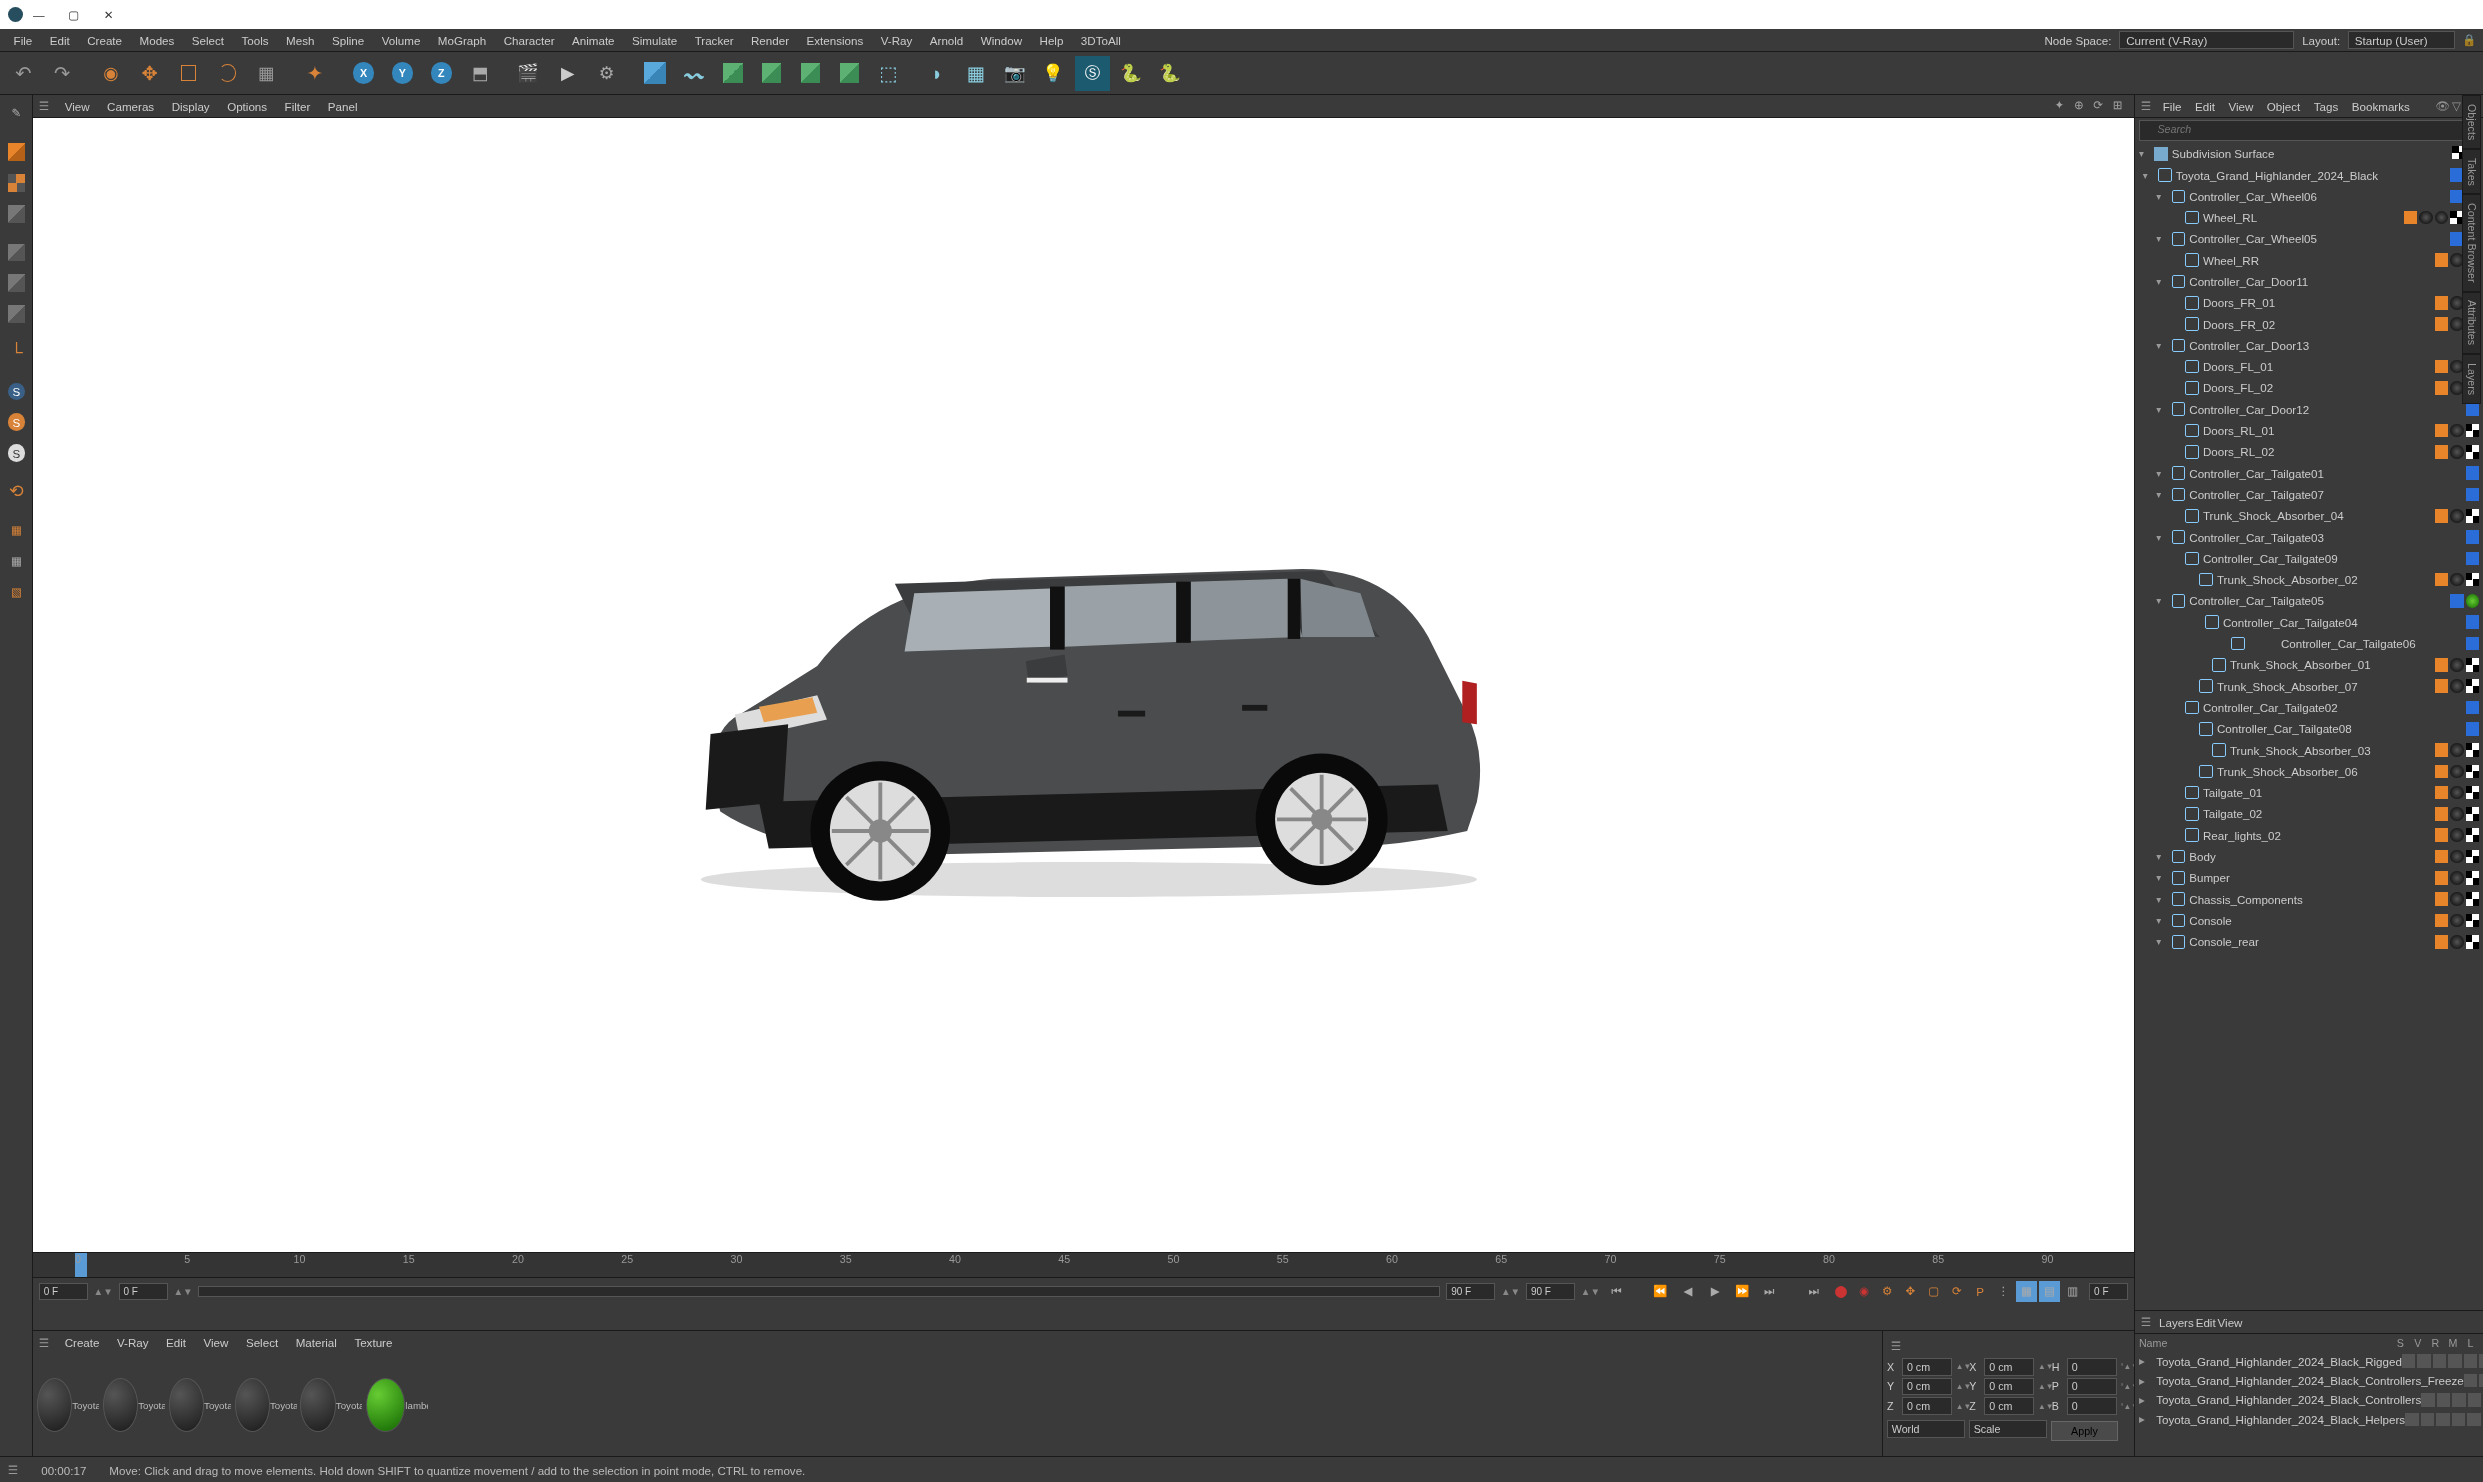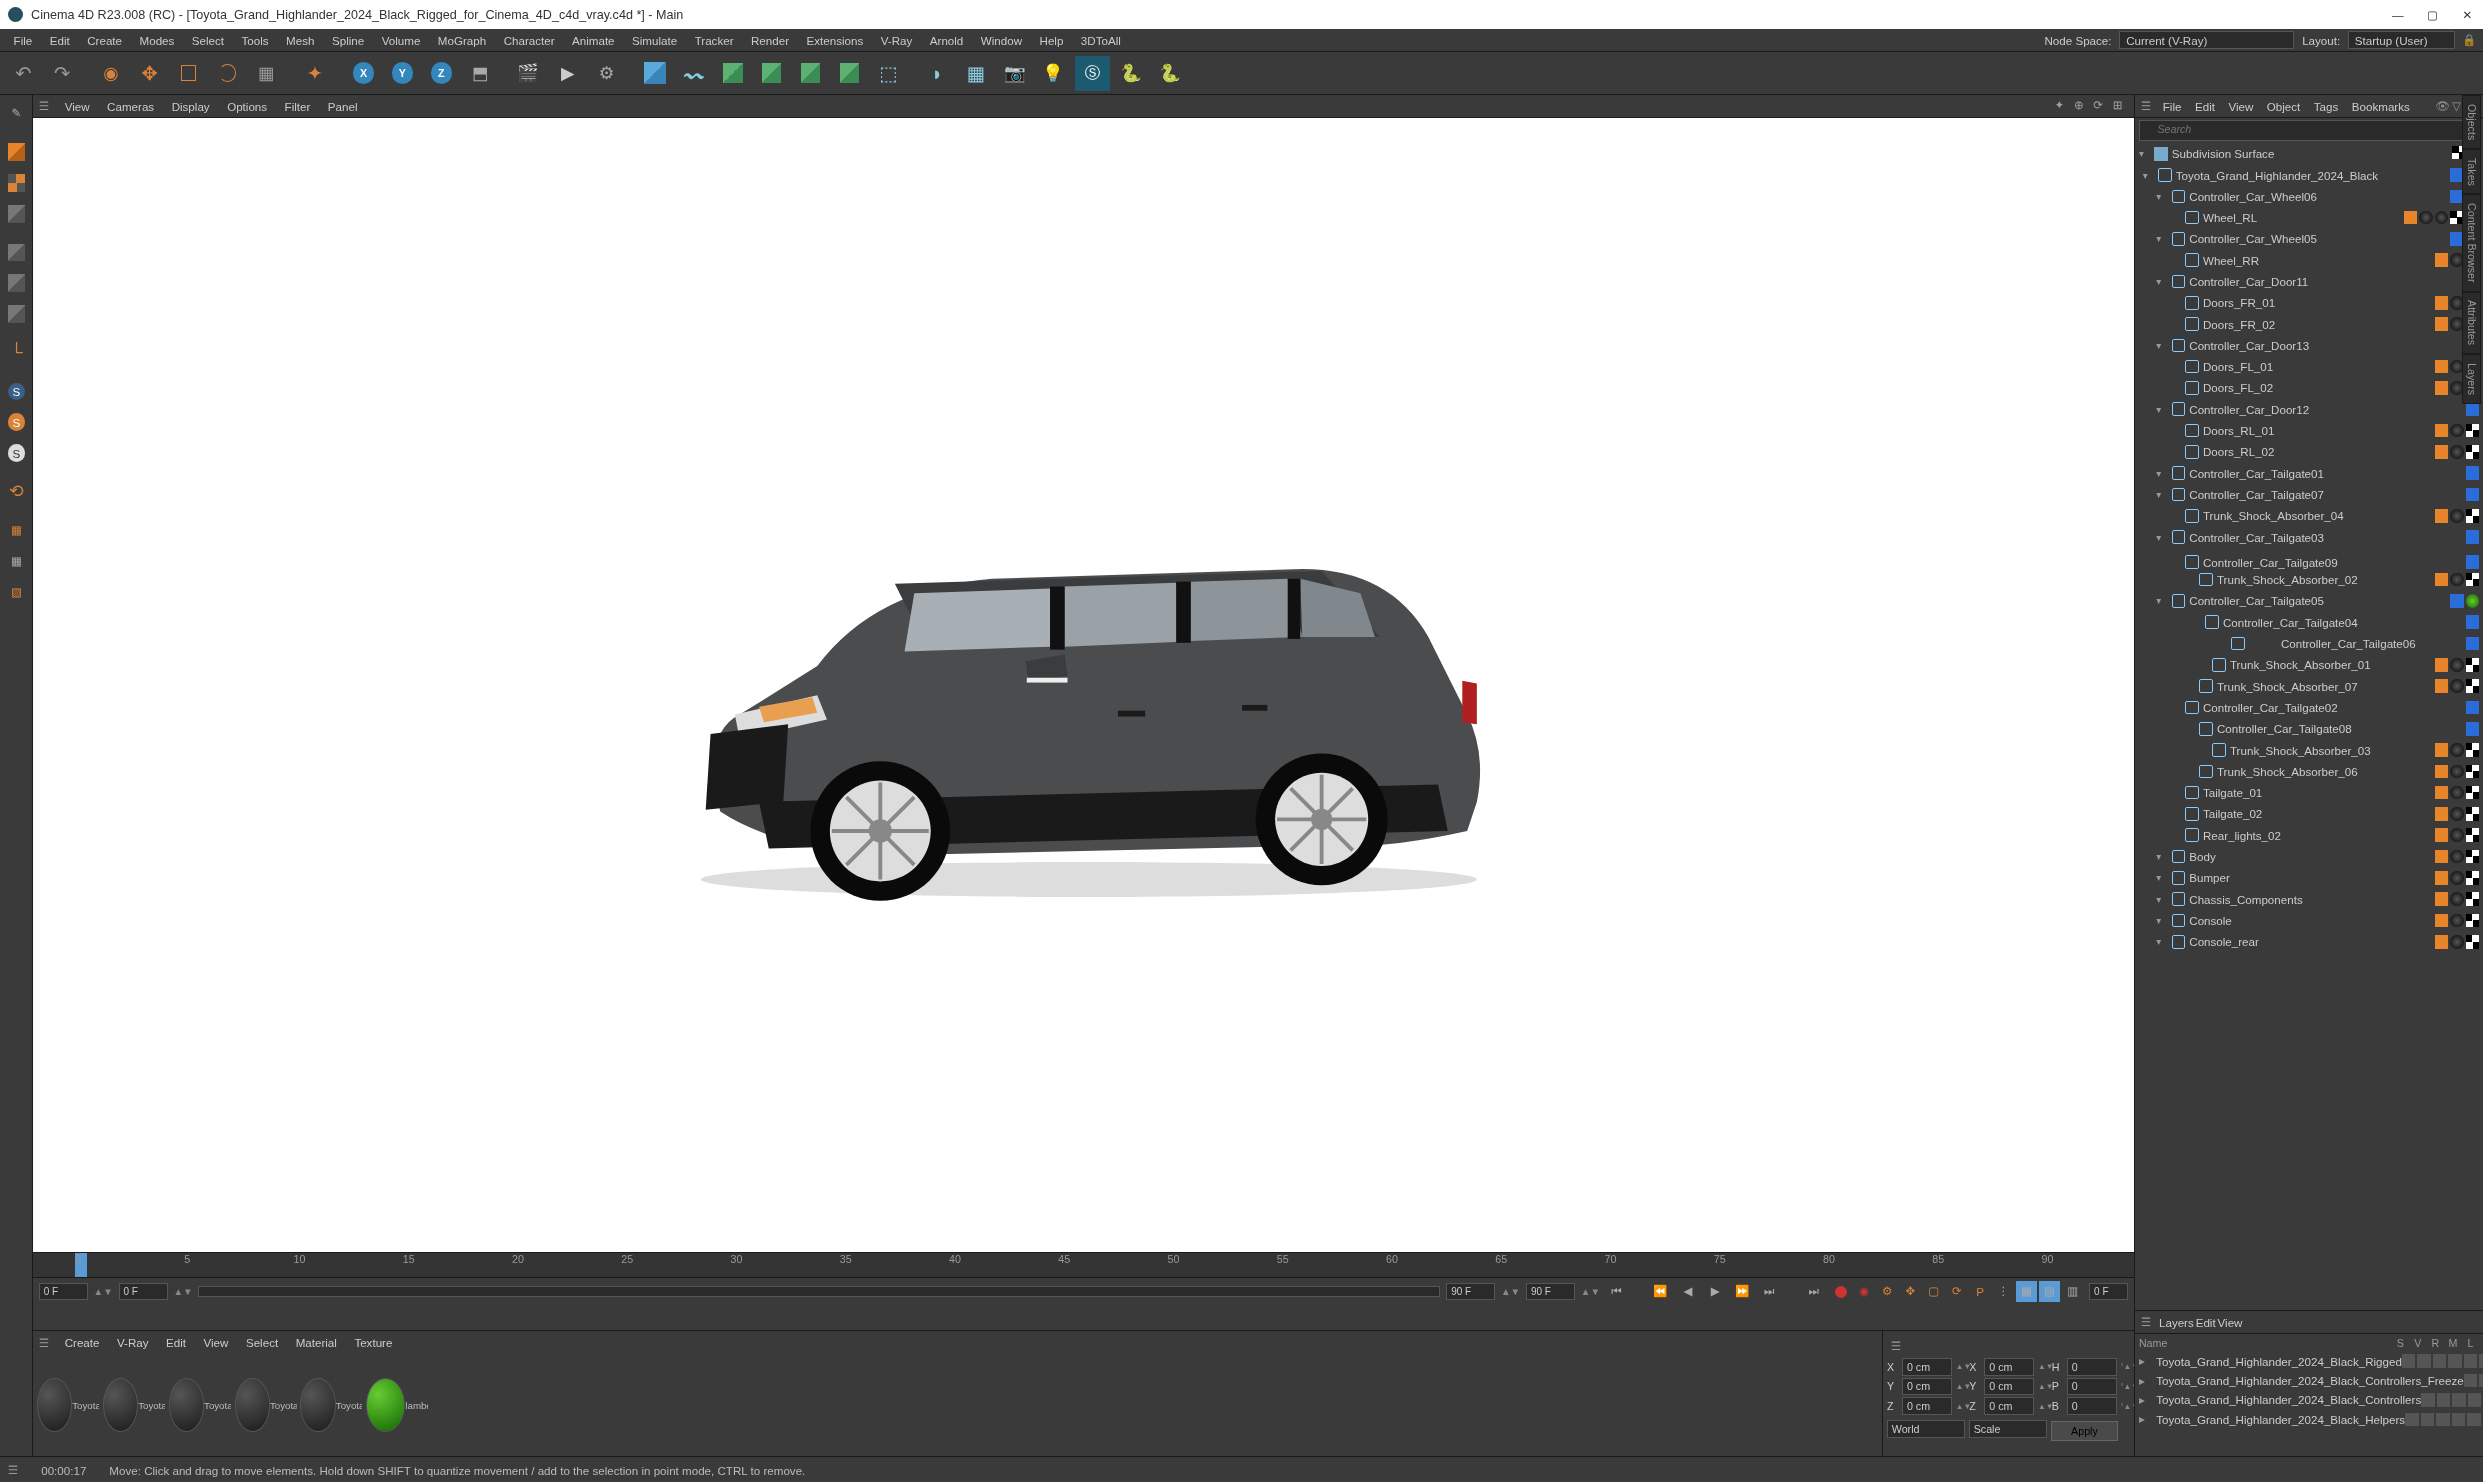--- a/index.html
+++ b/index.html
@@ -117,21 +117,20 @@
     .icon-axis.z { background:#3487bc; }
     .cube-icon { width:19.4px; height:19.4px; background:linear-gradient(135deg,#5db173 50%,#3b8c55 50%); }
     .orange-cube { width:17.5px; height:17.5px; background:linear-gradient(135deg,#e8852a 50%,#b56118 50%); }
     .gray-cube { width:17.5px; height:17.5px; background:linear-gradient(135deg,#777 50%,#555 50%); }
   </style>
 </head>
 <body>
 
 <div class="title-bar">
   <div class="c4d-icon"></div>
-  <div class="title-text">Cinema 4D R23.008 (RC) - [Toyota_Grand_Highlander_2024_Black_Rigged_for_Cinema_4D_c4d_vray.c4d *] - Main</div>
   <div class="win-controls">
     <div class="win-btn">—</div>
     <div class="win-btn">▢</div>
     <div class="win-btn">✕</div>
   </div>
 </div>
 
 <div class="menu-bar">
   <div class="menu-left" id="main-menu">
       <div class="menu-item">File</div>
@@ -736,21 +735,21 @@
           </div>
         </div>
         <div class="hier-row" style="padding-left: 21.3px;">
           <span class="expand">▾</span>
           <div class="obj-icon null"></div>
           <span class="obj-name">Controller_Car_Tailgate03</span>
           <div class="tags">
             <div class="tag blue"></div>
           </div>
         </div>
-        <div class="hier-row" style="padding-left: 35px; align-items: flex-end;">
+        <div class="hier-row" style="padding-left: 35px;">
           <span class="expand"></span>
           <div class="obj-icon null"></div>
           <span class="obj-name">Controller_Car_Tailgate09</span>
           <div class="tags">
             <div class="tag blue"></div>
           </div>
         </div>
         <div class="hier-row" style="padding-left: 49px;">
           <span class="expand"></span>
           <div class="obj-icon null"></div>

